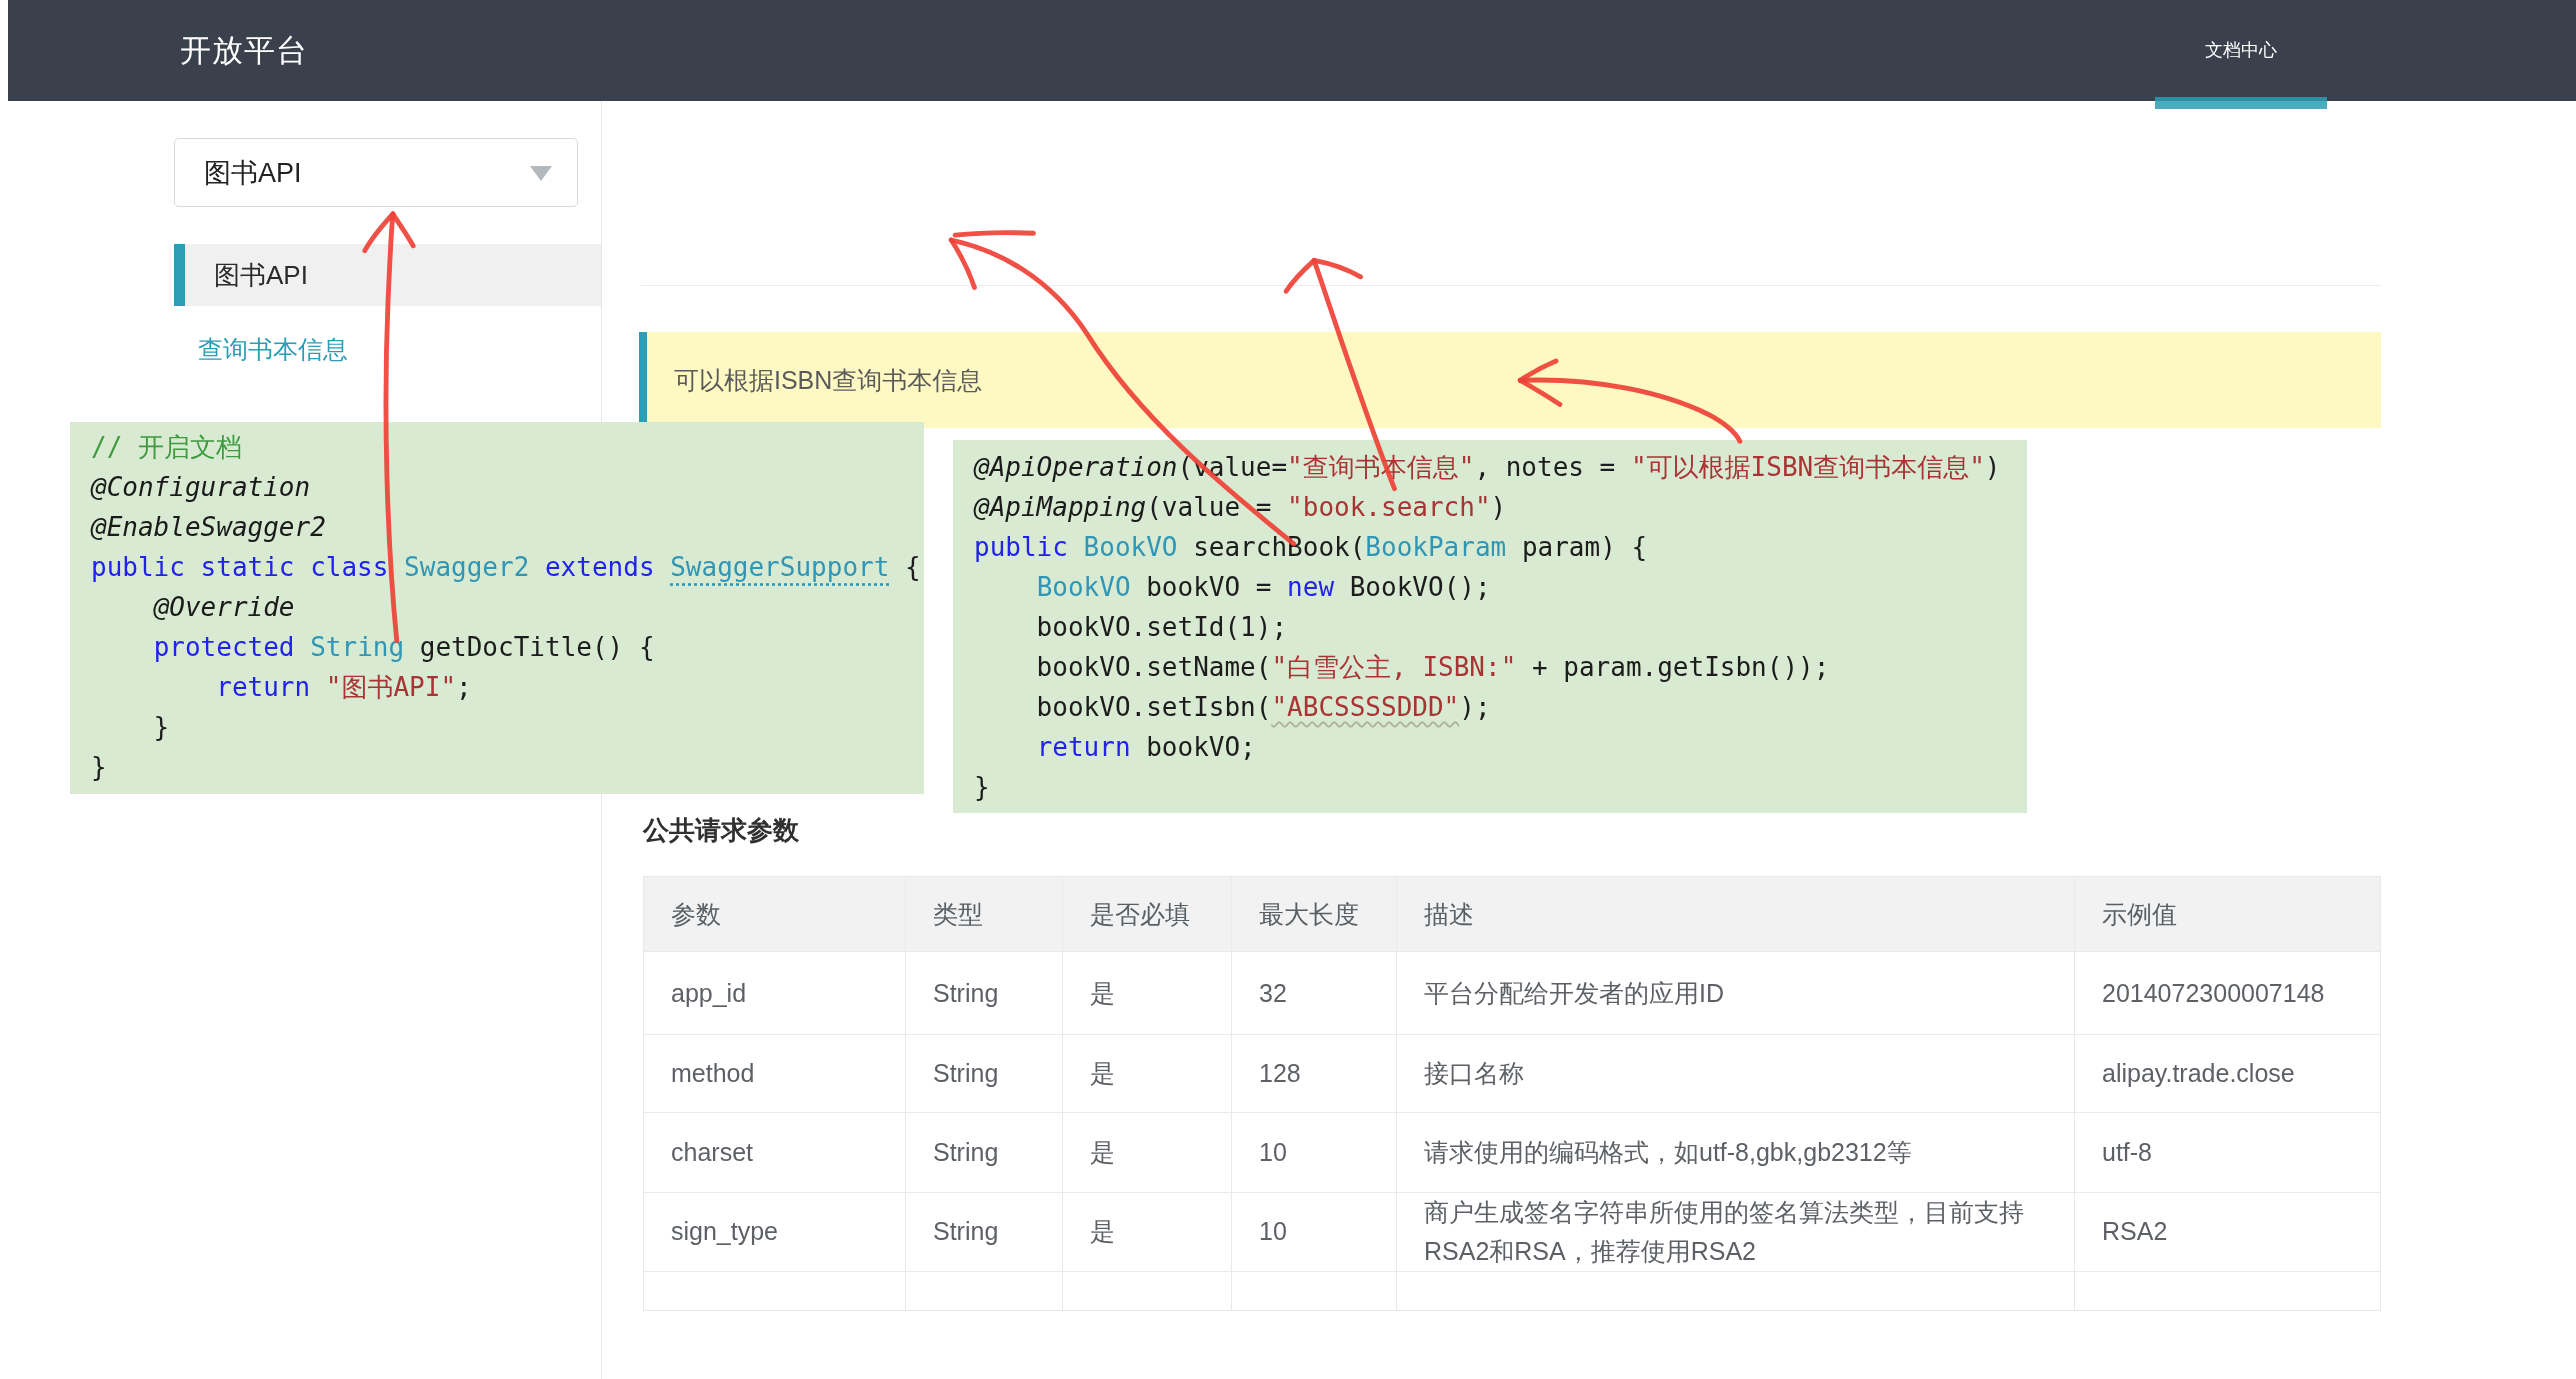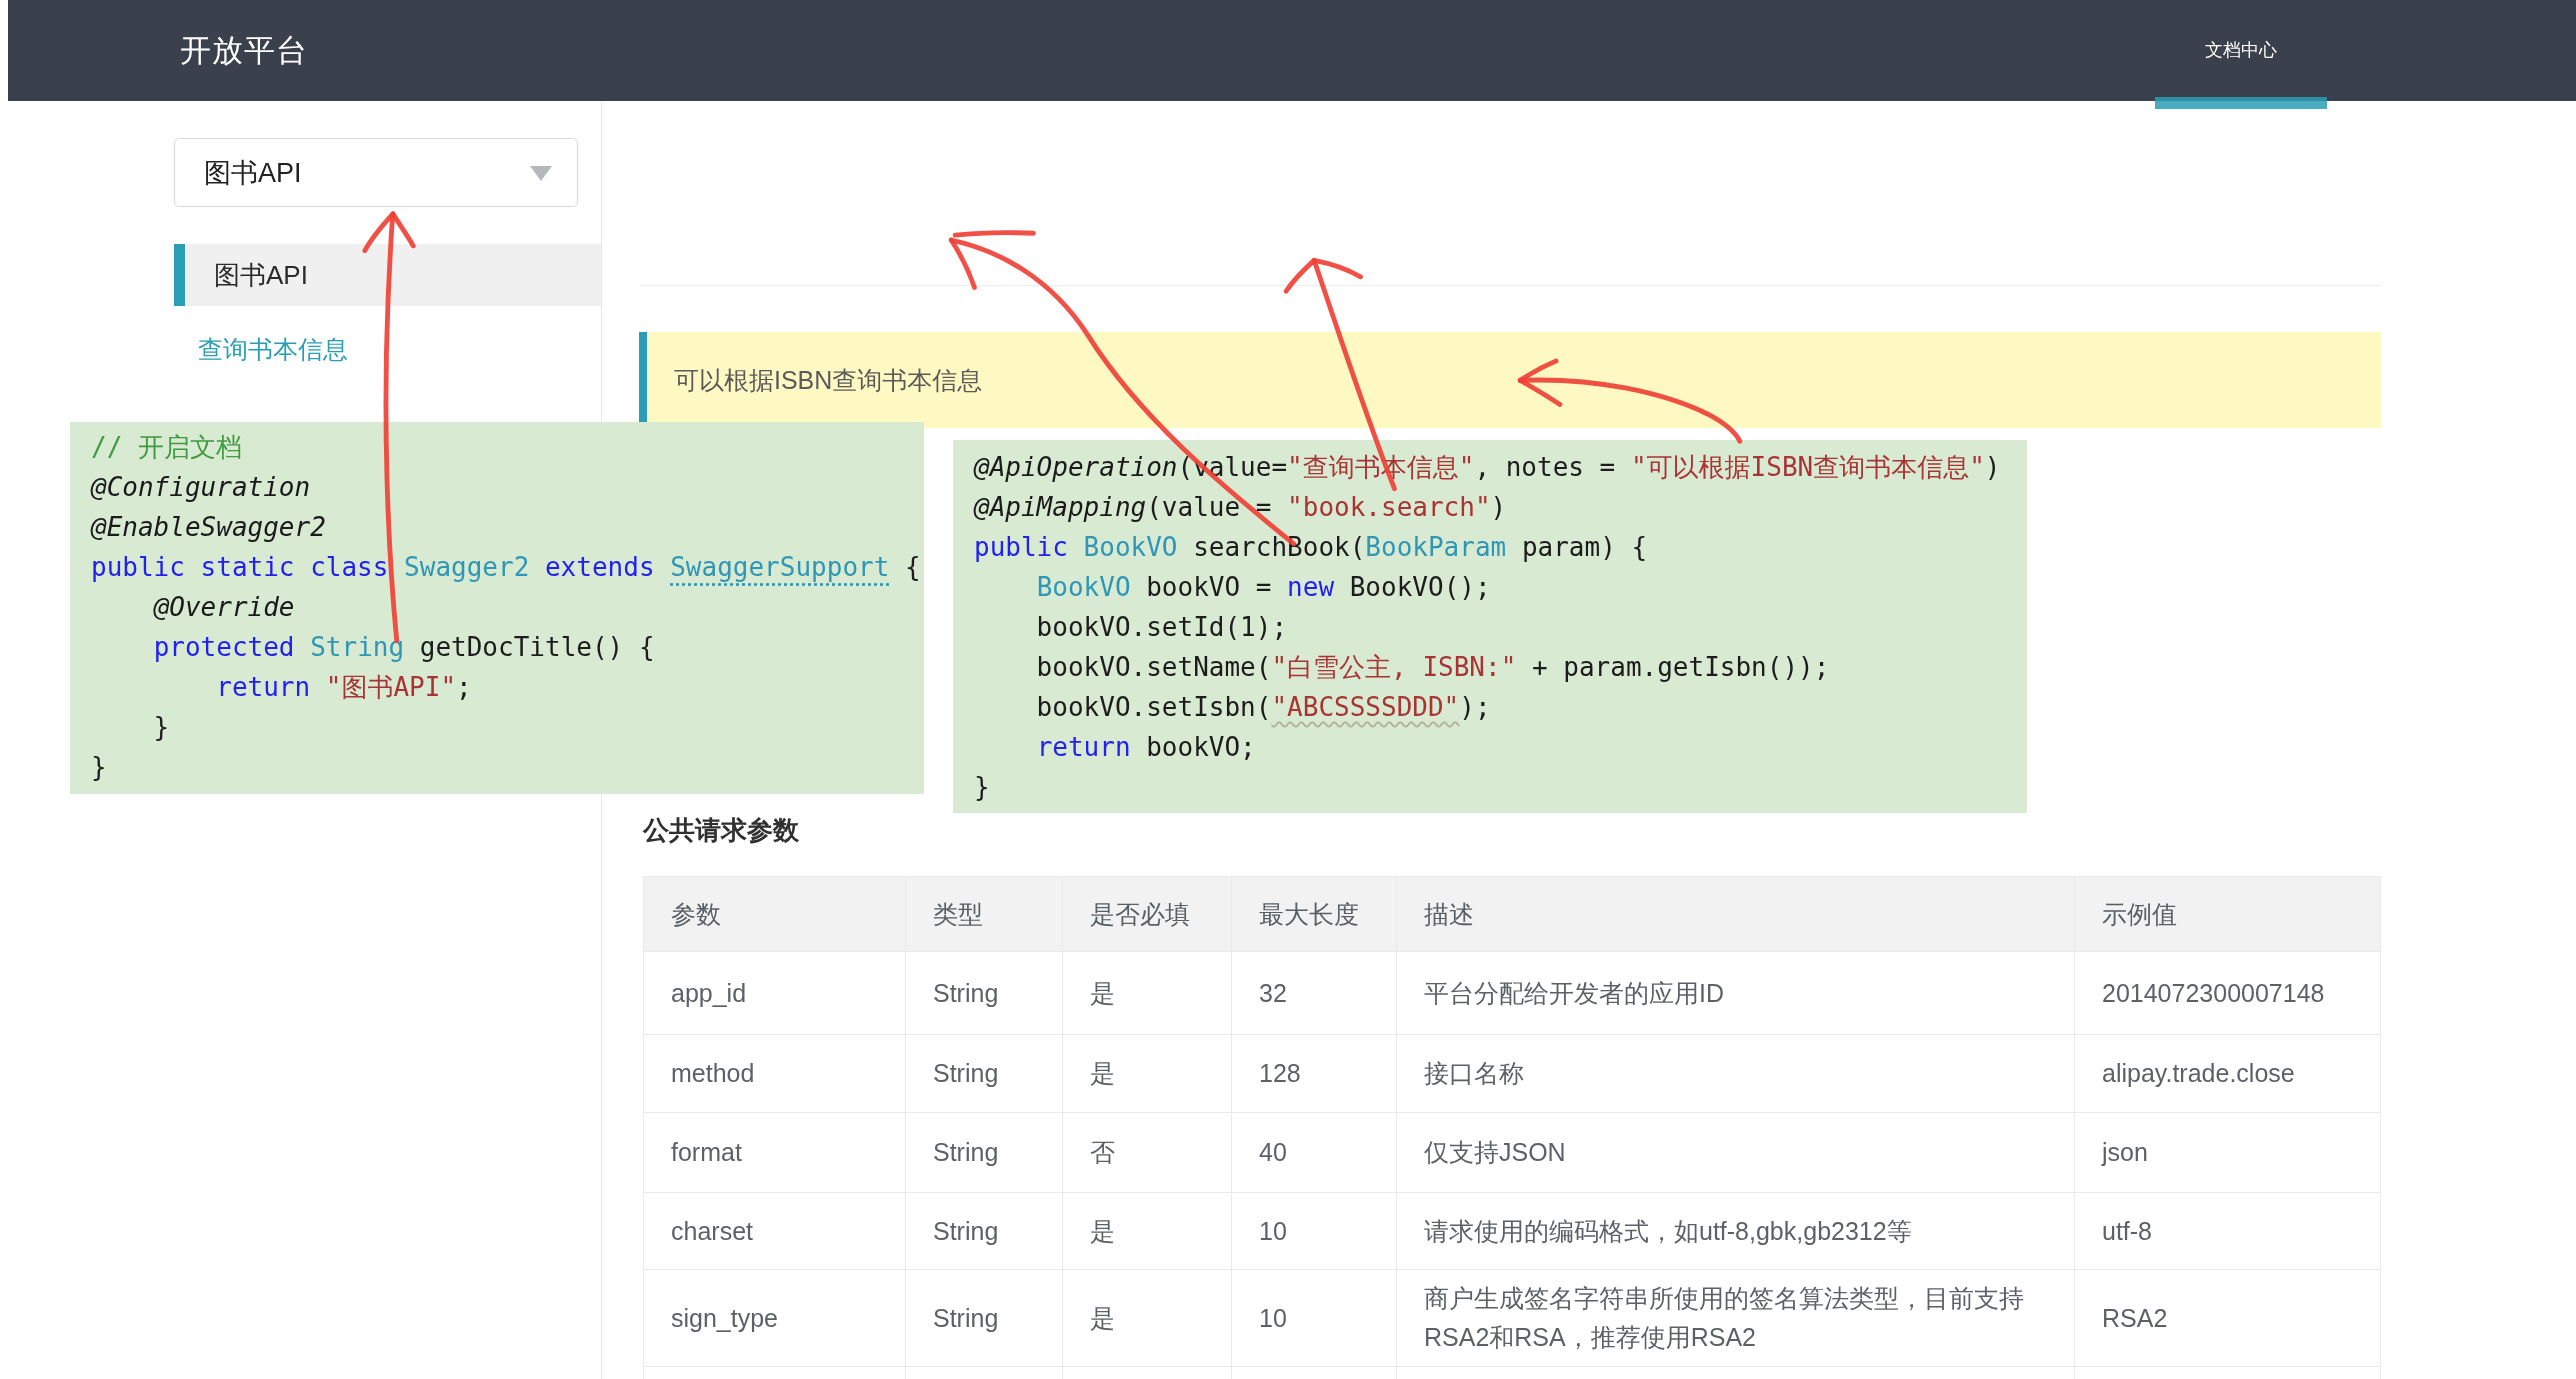--- a/index.html
+++ b/index.html
@@ -129,28 +129,20 @@
         </tr>
         <tr>
           <td>method</td>
           <td>String</td>
           <td>是</td>
           <td>128</td>
           <td>接口名称</td>
           <td>alipay.trade.close</td>
         </tr>
         <tr>
-          <td>format</td>
-          <td>String</td>
-          <td>否</td>
-          <td>40</td>
-          <td>仅支持JSON</td>
-          <td>json</td>
-        </tr>
-        <tr>
           <td>charset</td>
           <td>String</td>
           <td>是</td>
           <td>10</td>
           <td>请求使用的编码格式，如utf-8,gbk,gb2312等</td>
           <td>utf-8</td>
         </tr>
         <tr>
           <td>sign_type</td>
           <td>String</td>

